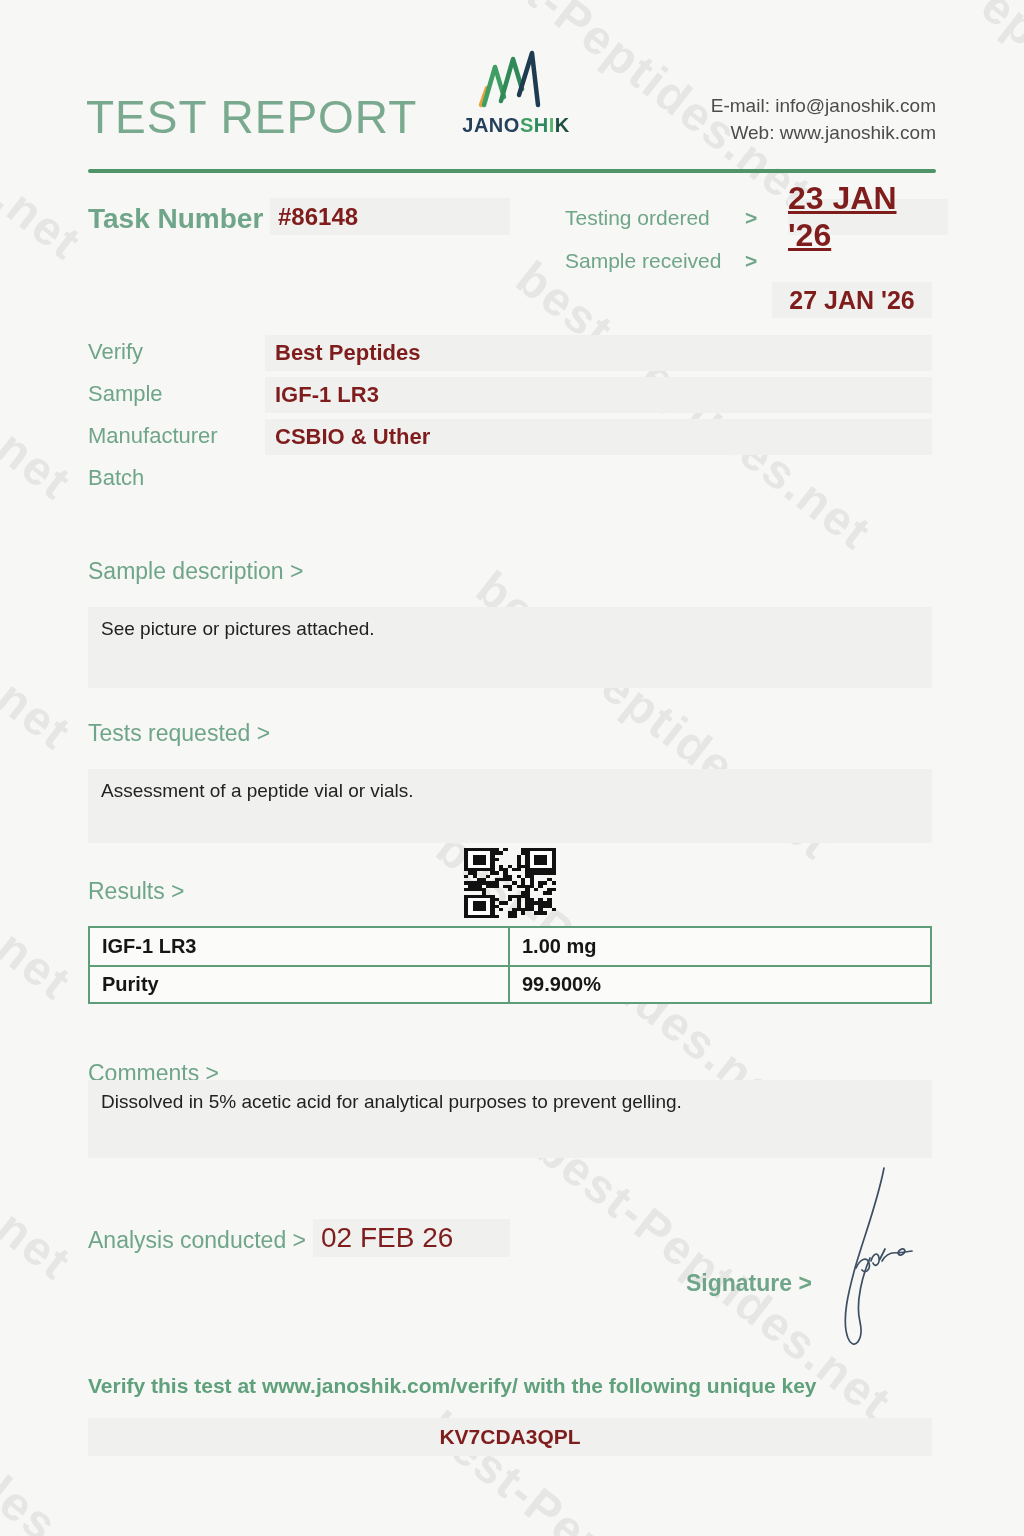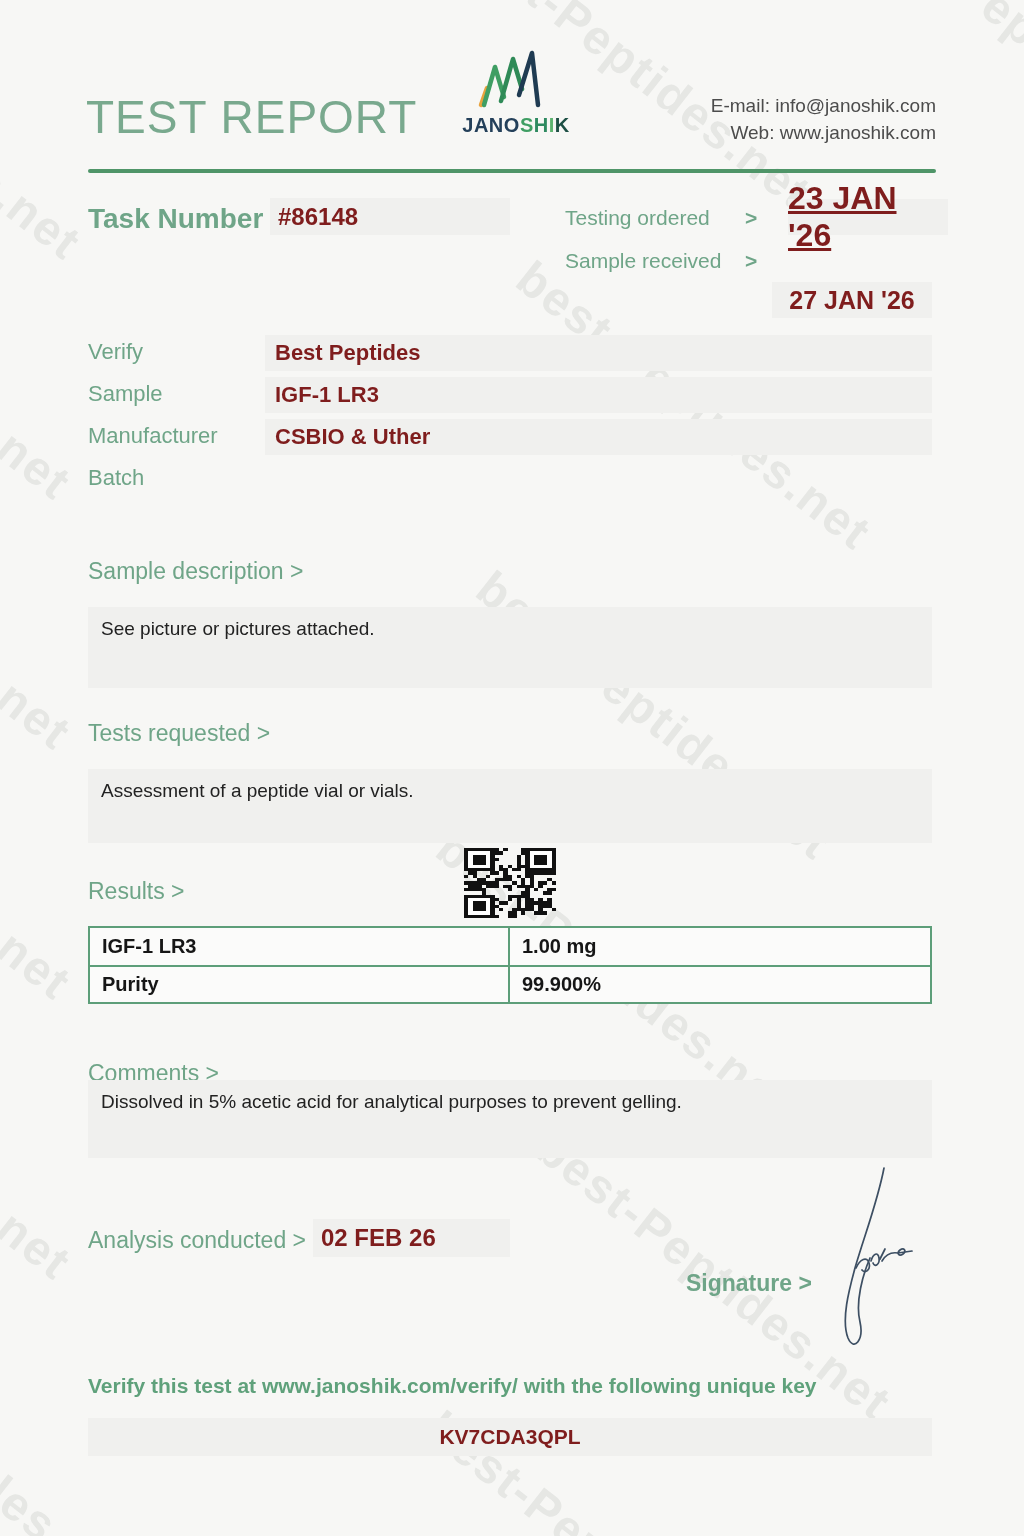--- a/index.html
+++ b/index.html
@@ -51,21 +51,21 @@
   .sec-box { left:88px; width:844px; background:#f0f0ee; padding:11px 13px; font-size:19px; font-weight:500; color:#222; }
 
   .qr { left:464px; top:848px; }
   .rtable { left:88px; top:926px; width:844px; border:2px solid #5d9e79; background:#fbfbfa; }
   .rrow { display:flex; height:37px; }
   .rrow + .rrow { border-top:2px solid #5d9e79; }
   .rcell-name { width:420px; border-right:2px solid #5d9e79; display:flex; align-items:center; padding-left:12px; font-size:20px; font-weight:600; color:#161616; }
   .rcell-val { flex:1; display:flex; align-items:center; padding-left:12px; font-size:20px; font-weight:600; color:#161616; }
 
   .analysis-label { left:88px; top:1227px; font-size:23px; font-weight:500; }
-  .analysis-box { left:313px; top:1219px; width:197px; height:38px; padding-left:8px; font-size:24px; font-weight:700; }
+  .analysis-box { left:313px; top:1219px; width:197px; height:38px; padding-left:8px; font-size:28px; font-weight:400; }
   .sig-label { left:686px; top:1227px; font-size:23px; font-weight:700;margin-top:43px; }
   .sig-svg { left:822px; top:1162px; }
 
   .verify { left:88px; top:1374px; width:848px; font-size:21px; font-weight:700; color:#5fa17b; white-space:nowrap; }
   .key-box { left:88px; top:1418px; width:844px; height:38px; justify-content:center; font-size:21px; font-weight:600; }
 </style>
 </head>
 <body>
 
 <div class="page">

